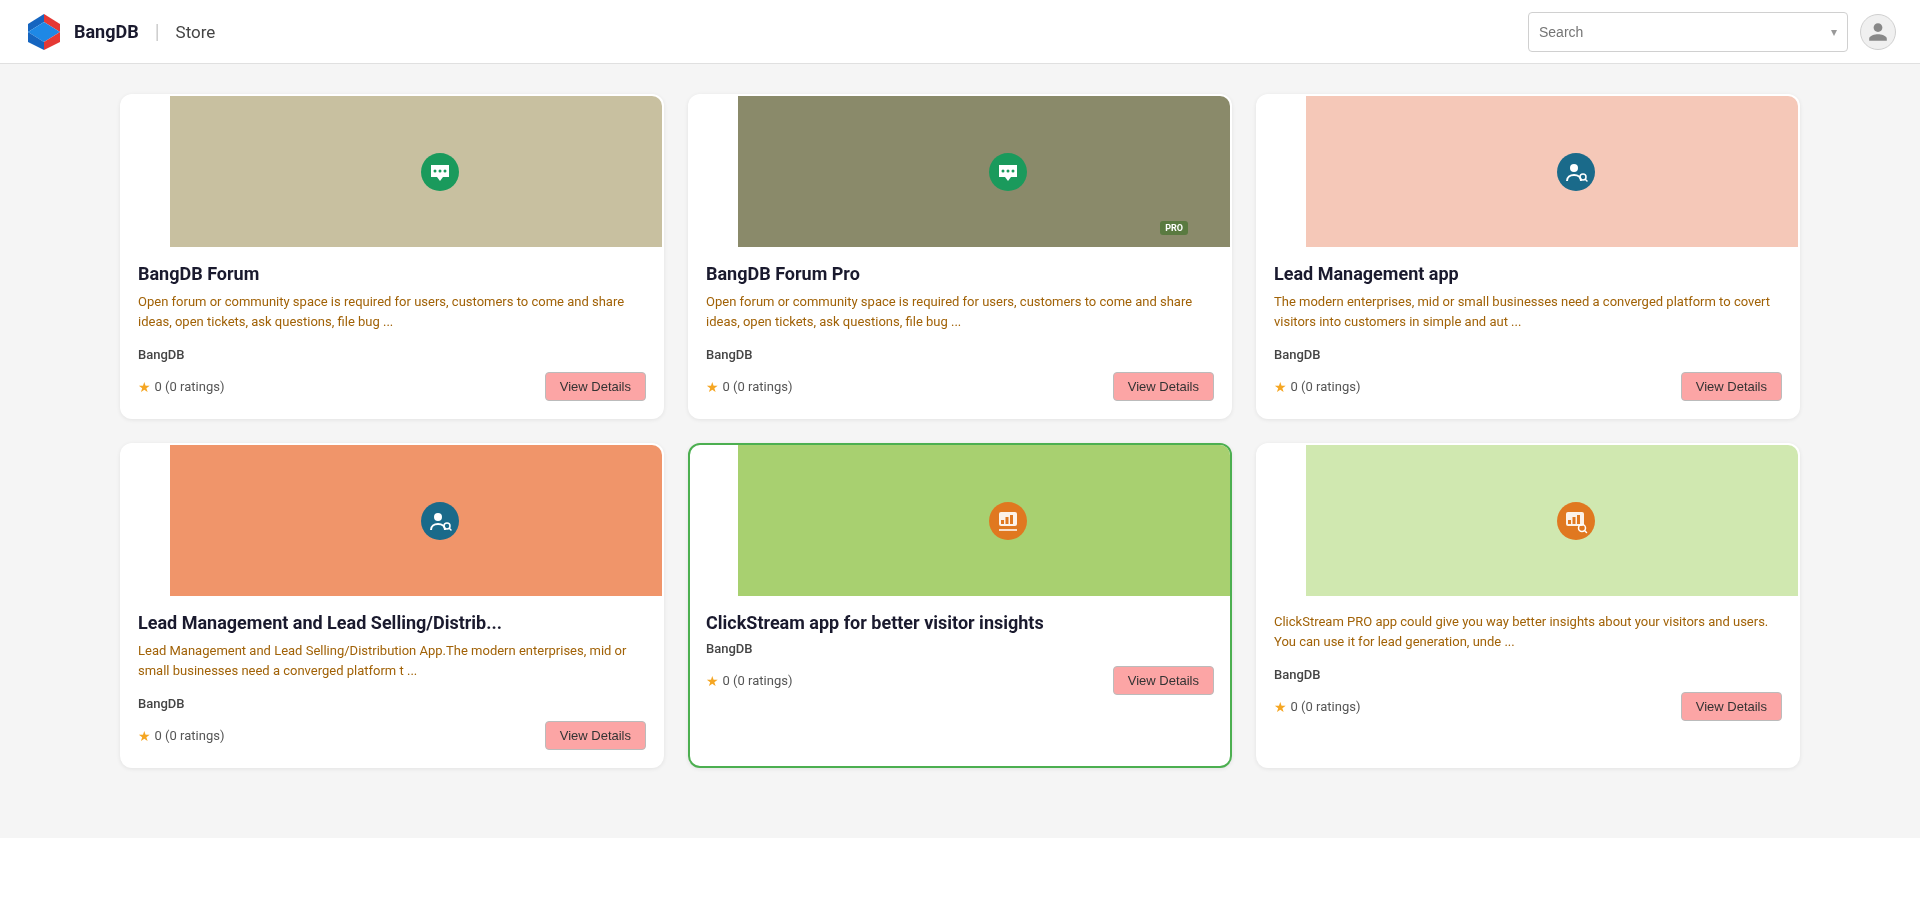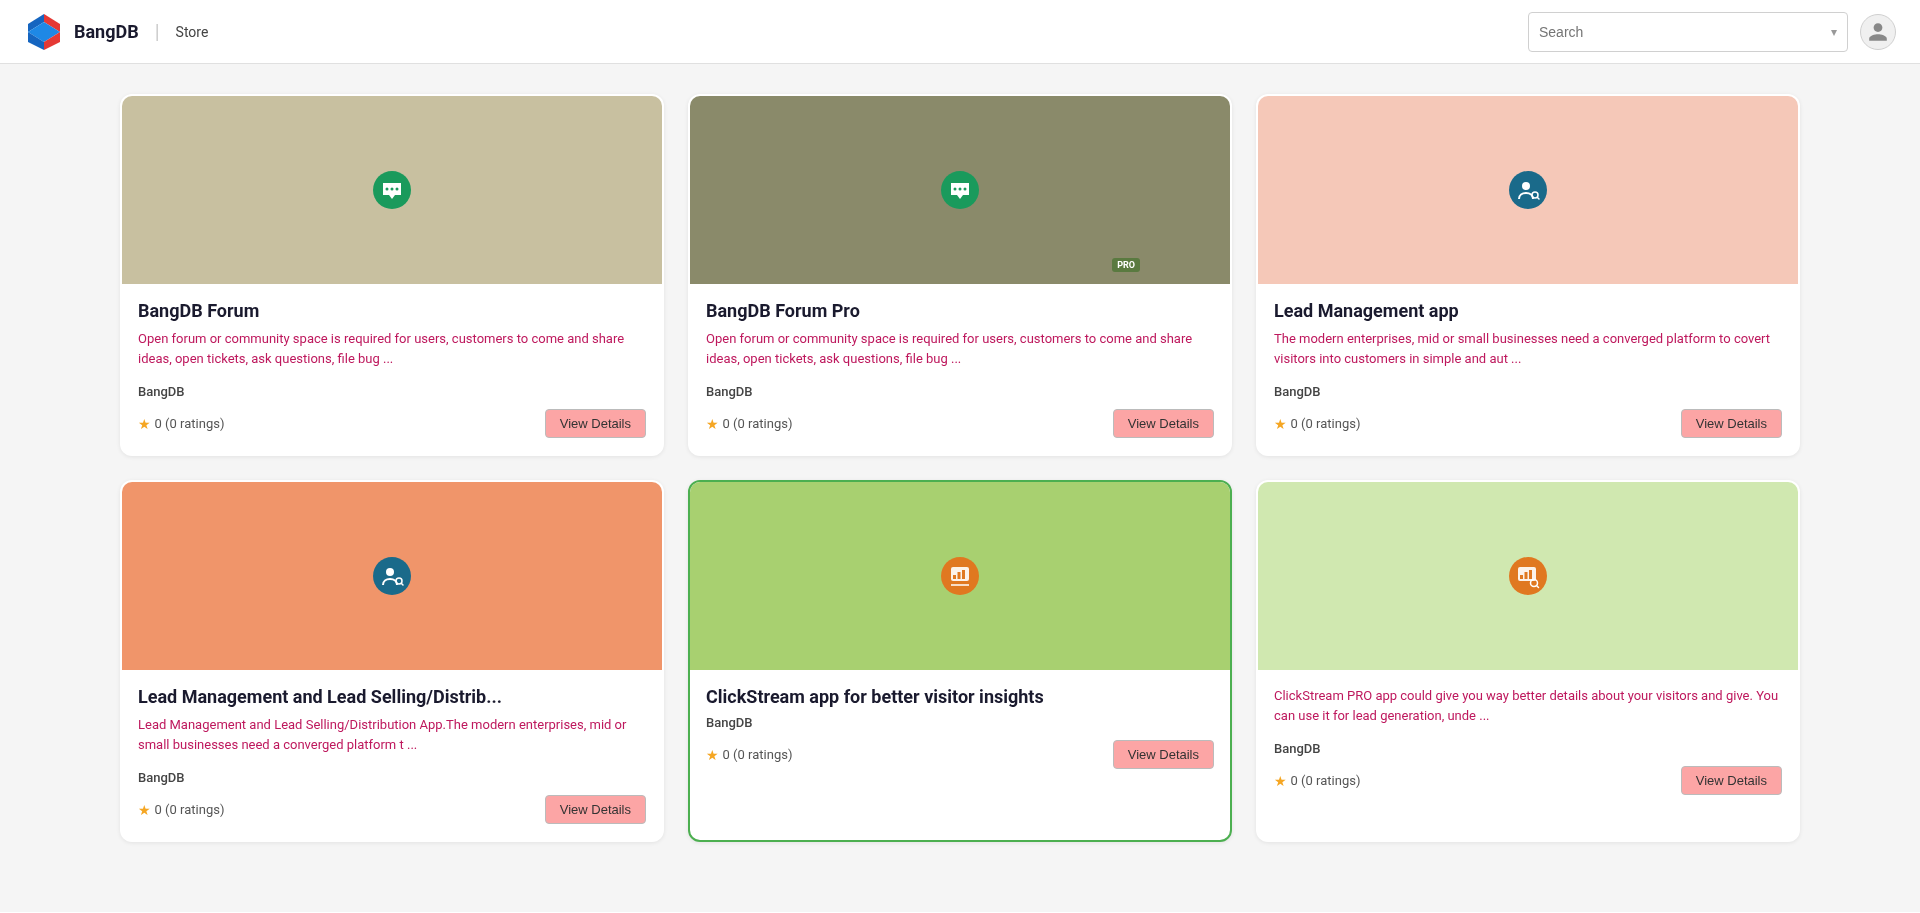--- a/index.html
+++ b/index.html
@@ -36,21 +36,21 @@
       font-size: 18px;
       font-weight: 700;
       color: #1a1a2e;
     }
     .brand-separator {
       color: #ccc;
       margin: 0 6px;
       font-size: 20px;
     }
     .store-label {
-      font-size: 14px;
+      font-size: 17px;
       color: #444;
       font-weight: 400;
     }
     .header-right {
       display: flex;
       align-items: center;
       gap: 12px;
     }
     .search-container {
       display: flex;
@@ -112,25 +112,26 @@
       overflow: hidden;
       box-shadow: 0 1px 4px rgba(0,0,0,0.08);
       border: 2px solid transparent;
       transition: box-shadow 0.2s;
     }
     .card.highlighted {
       border: 2.5px solid #4caf50;
     }
     .card-image {
       width: 100%;
-      height: 188px;
+      height: 151px;
       display: flex;
       align-items: center;
       justify-content: center;
       position: relative;
+      margin-left: 48px;
     }
     .card-icon-circle {
       width: 70px;
       height: 70px;
       border-radius: 50%;
       display: flex;
       align-items: center;
       justify-content: center;
       font-size: 30px;
     }
@@ -138,21 +139,21 @@
       padding: 16px 16px 12px;
     }
     .card-title {
       font-size: 18px;
       font-weight: 700;
       color: #1a1a2e;
       margin-bottom: 8px;
     }
     .card-desc {
       font-size: 13px;
-      color: #be185d;
+      color: #a16207;
       line-height: 1.5;
       margin-bottom: 10px;
       min-height: 45px;
     }
     .card-author {
       font-size: 13px;
       color: #444;
       margin-bottom: 10px;
       font-weight: 500;
     }
@@ -387,21 +388,21 @@
       <rect x="11" y="18" width="3" height="4" fill="#e07820"></rect>
       <rect x="15.5" y="15" width="3" height="7" fill="#e07820"></rect>
       <rect x="20" y="13" width="3" height="9" fill="#e07820"></rect>
       <circle cx="25" cy="26" r="3.5" stroke="white" stroke-width="1.5" fill="none"></circle>
       <line x1="27.5" y1="28.5" x2="29.5" y2="30.5" stroke="white" stroke-width="1.5" stroke-linecap="round"></line>
     </svg>
       </div>
 
     </div>
     <div class="card-body">
-      <div class="card-desc">ClickStream PRO app could give you way better details about your visitors and give. You can use it for lead generation, unde ...</div>
+      <div class="card-desc">ClickStream PRO app could give you way better insights about your visitors and users. You can use it for lead generation, unde ...</div>
       <div class="card-author">BangDB</div>
       <div class="card-footer">
         <div class="card-rating">
           <span class="star-icon">★</span>
           <span>0 (0 ratings)</span>
         </div>
         <button class="view-details-btn">View Details</button>
       </div>
     </div>
   </div>

